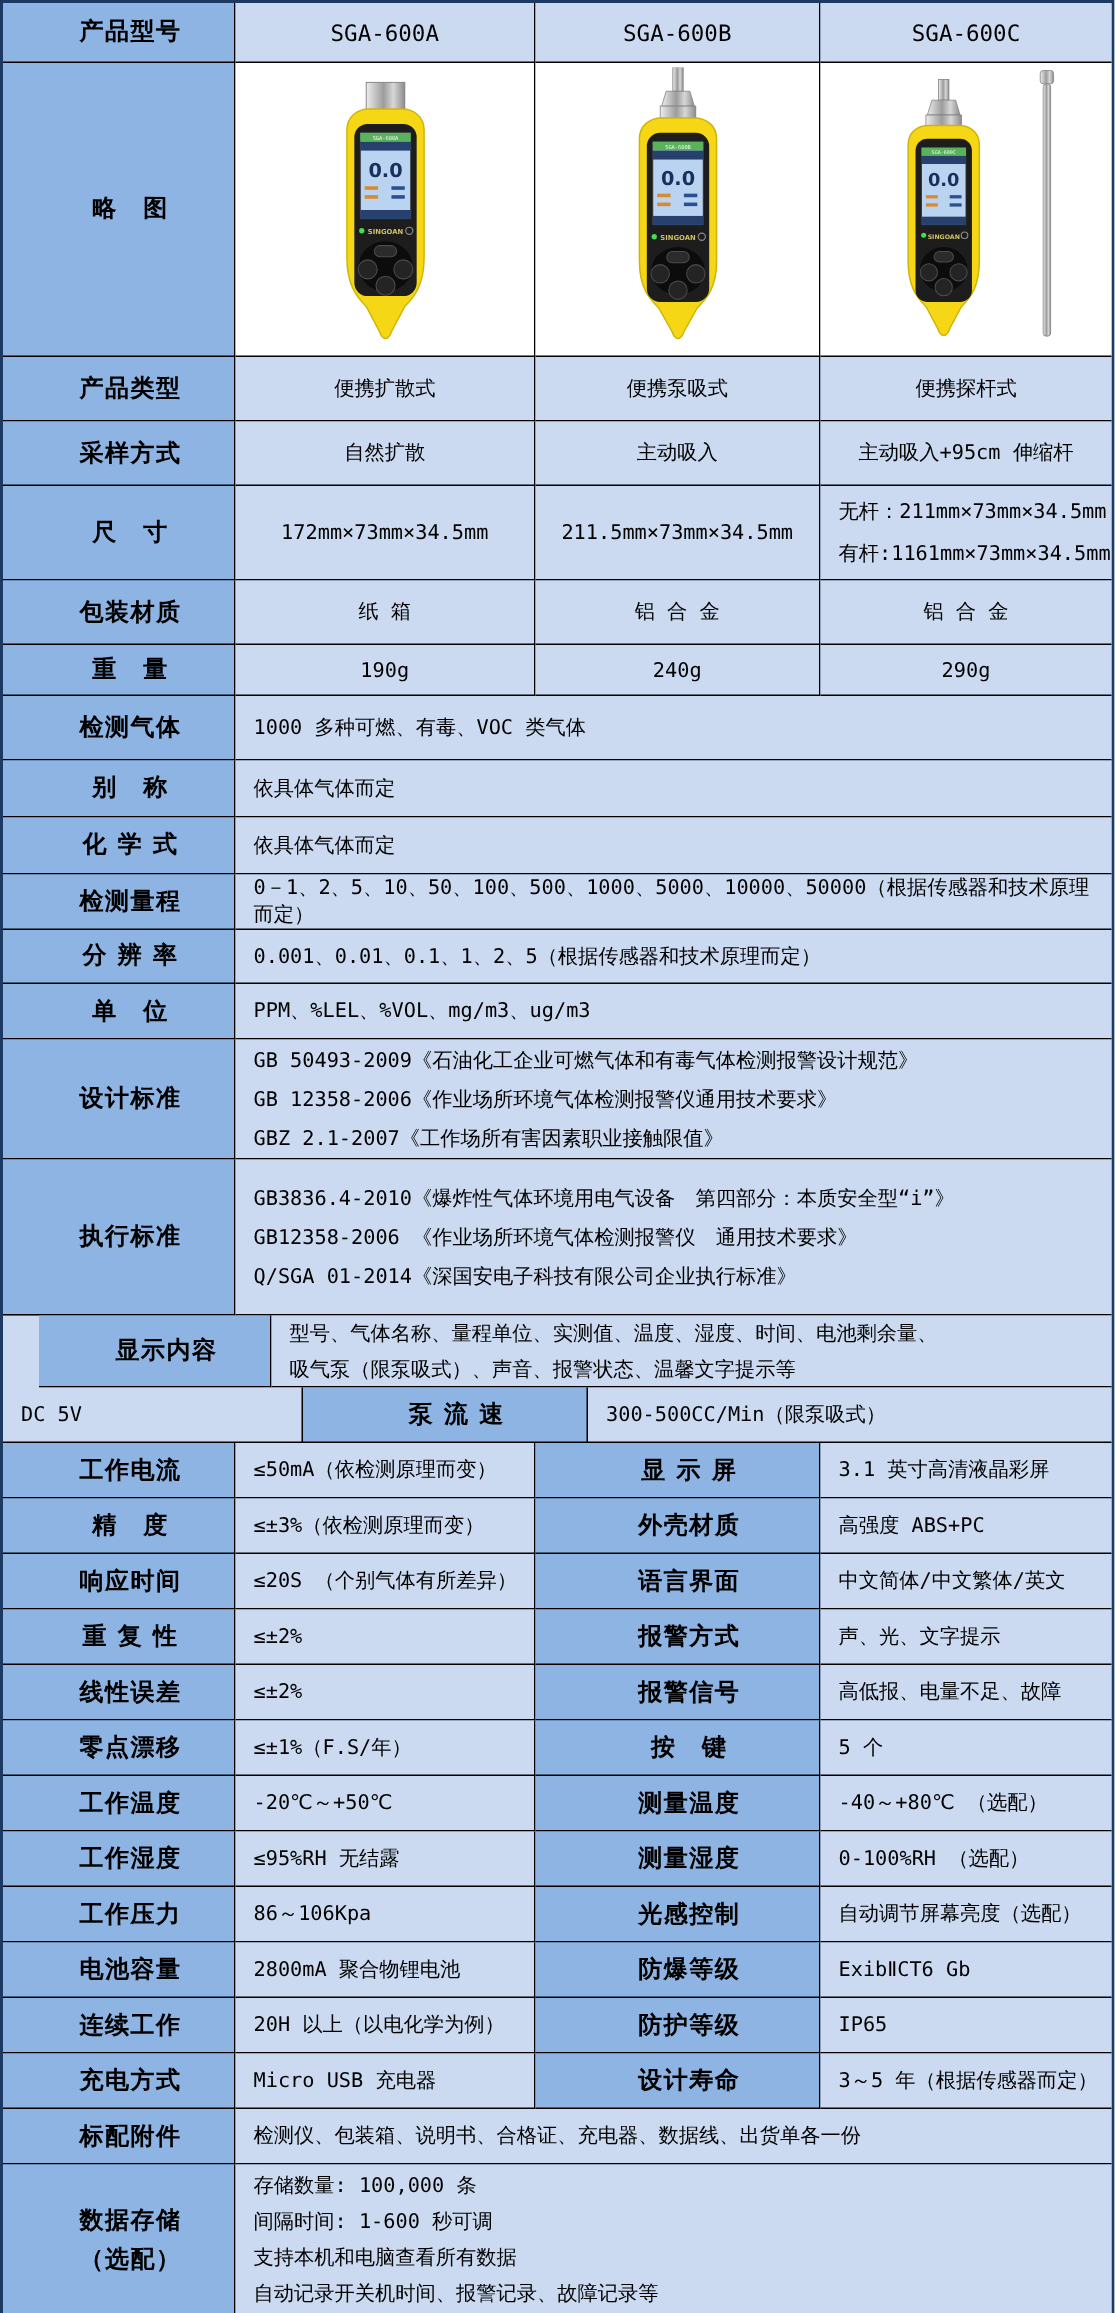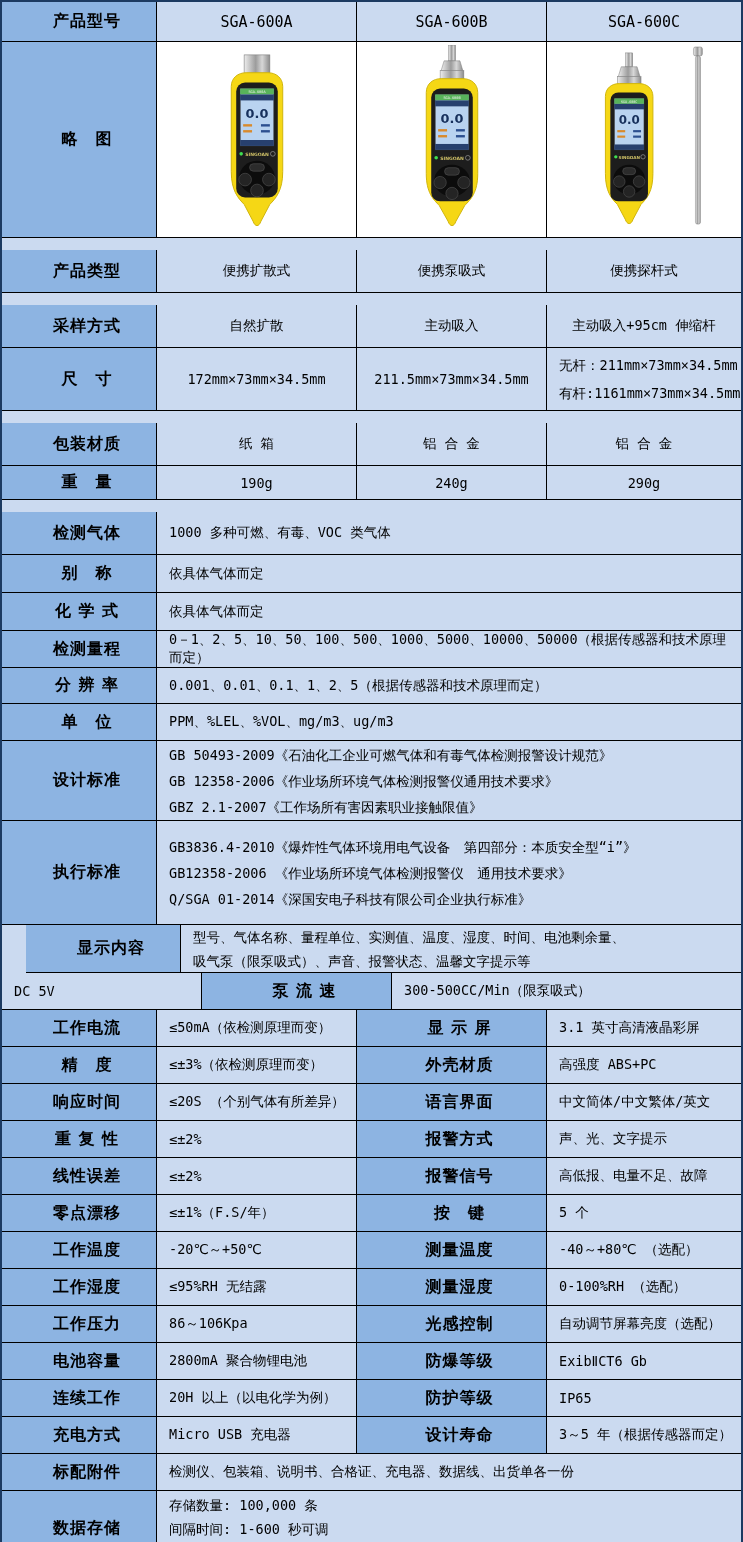--- a/index.html
+++ b/index.html
@@ -18,21 +18,21 @@
   .wB{width:190px;flex:0 0 190px;}
   .wC{flex:1;}
   .wWide{flex:1;}
   .left{justify-content:flex-start;padding-left:12px;padding-right:8px;text-align:left;}
   .col{flex-direction:column;align-items:flex-start;justify-content:center;}
   .col.center{align-items:center;}
   .line{line-height:26px;white-space:nowrap;}
   .line.tight{line-height:24px;text-align:right;}
   .line.sz{line-height:28px;}
   
-  .h40{height:40px;}  .h196{height:196px;} .h35{height:43px;margin-top:12px;} .h34{height:34px;}
+  .h40{height:40px;}  .h196{height:196px;} .h35{height:43px;} .h34{height:34px;}
   .h63{height:63px;}  .h38{height:38px;}  .h37{height:37px;} .h36{height:36px;}
   .h80{height:80px;}  .h104{height:104px;} .h48{height:48px;margin-left:24px;} .h100{height:100px;}
   .model{font-size:15px;}
   svg{display:block;}
 </style>
 </head>
 <body>
 
 <div class="table">
 

